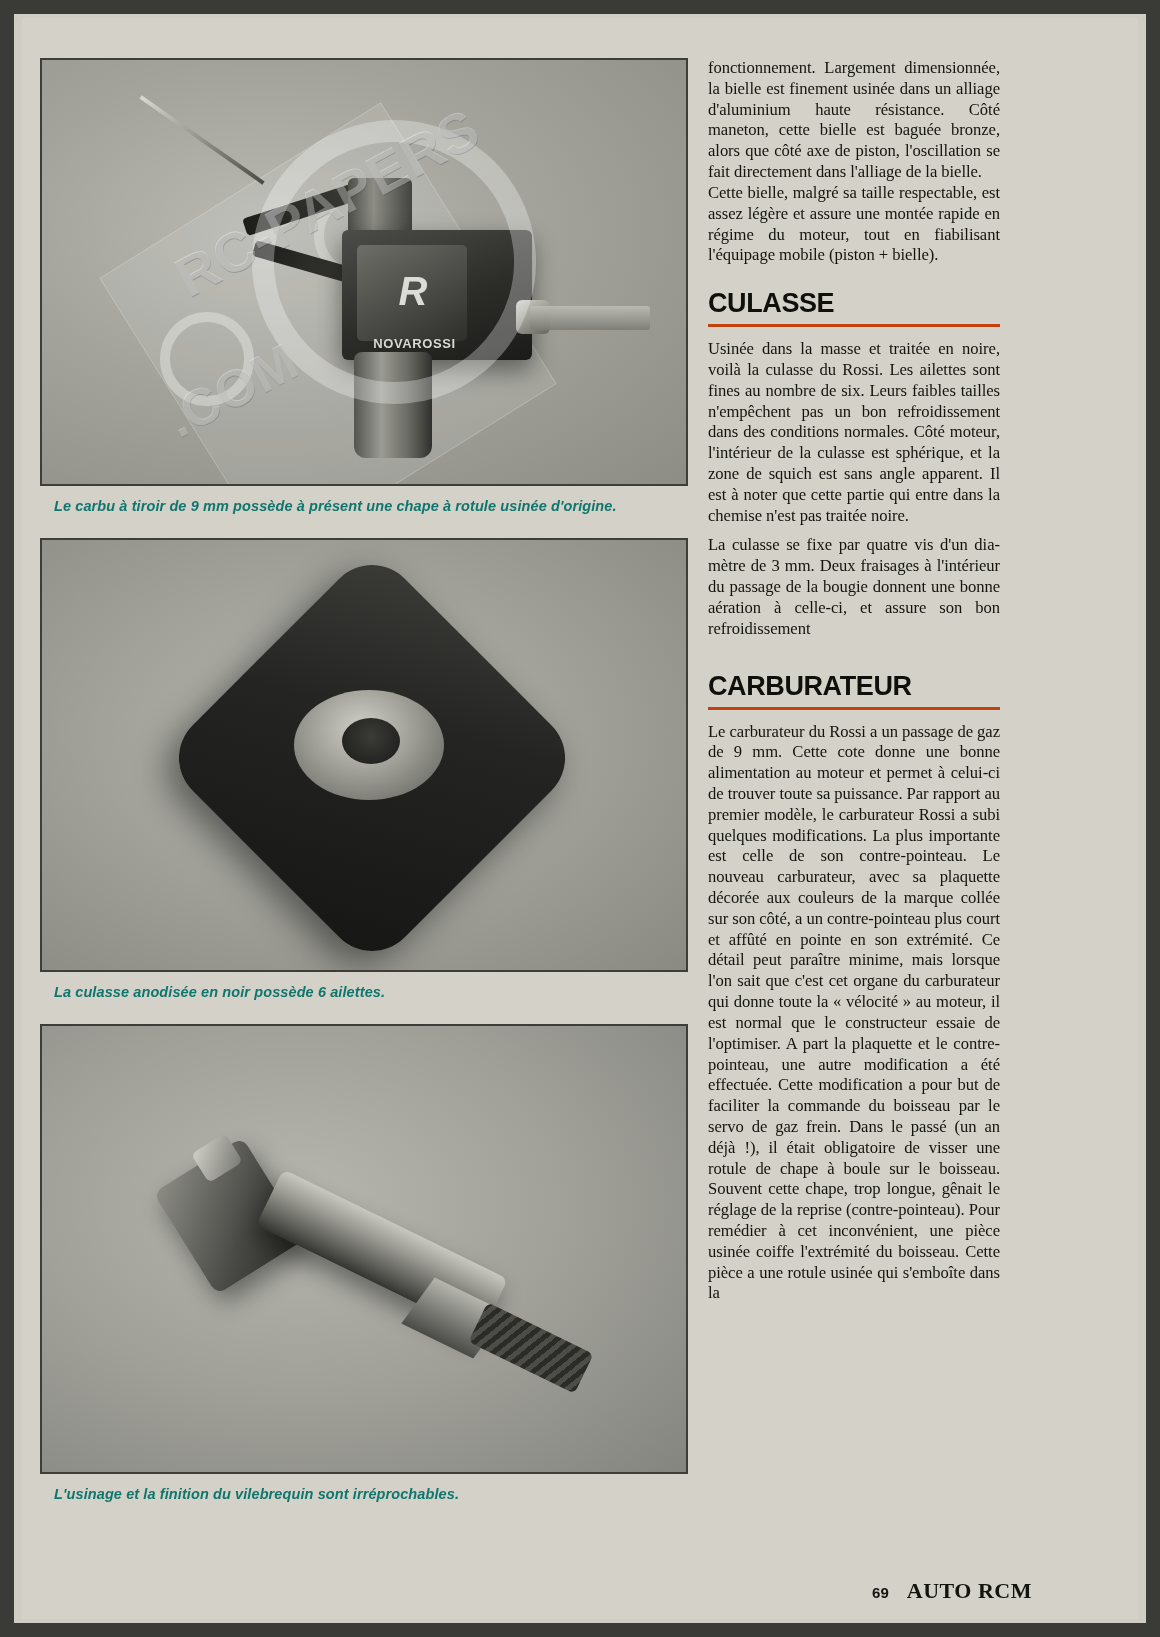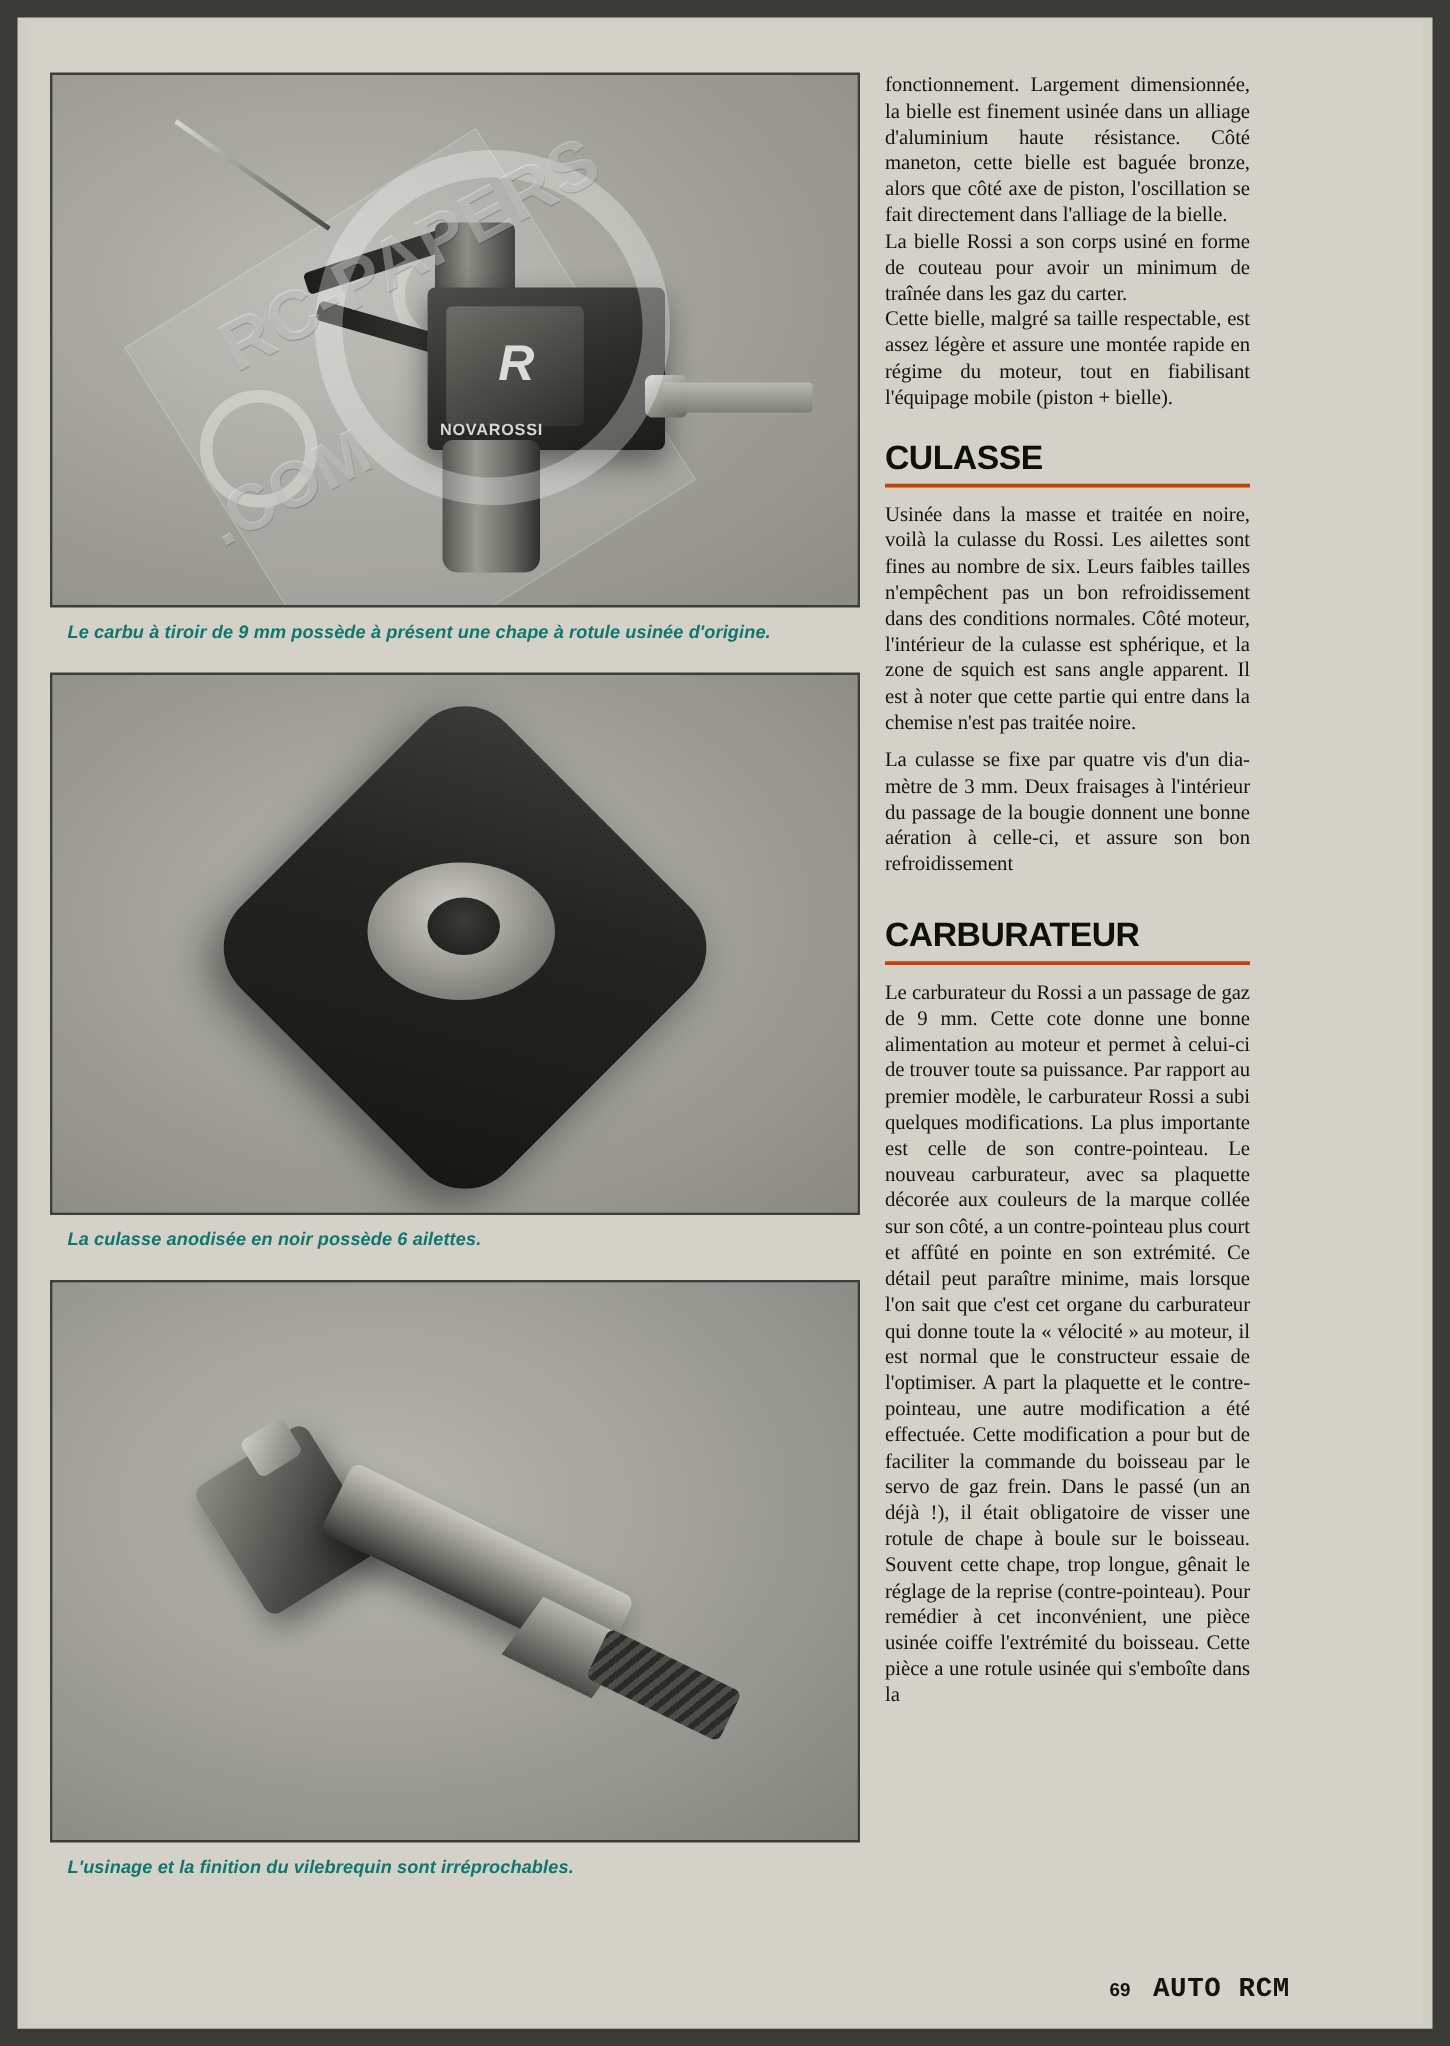--- a/index.html
+++ b/index.html
@@ -120,20 +120,21 @@
     font-size: 40px;
     font-weight: bold;
     font-style: italic;
     text-align: center;
     line-height: 62px;
   }
   .carb-brand {
     position: absolute;
     left: 310px; top: 276px;
     width: 125px;
+    text-align: center;
     color: #d8d8d2;
     font-size: 13px;
     font-weight: bold;
     letter-spacing: 0.6px;
   }
   .carb-barrel {
     position: absolute;
     left: 312px; top: 292px;
     width: 78px; height: 106px;
     background: linear-gradient(90deg, #555550 0%, #9b9b94 35%, #6a6a64 70%, #2f2f2c 100%);
@@ -311,21 +312,21 @@
     justify-content: flex-end;
     gap: 18px;
   }
   .pageno {
     font-family: "Liberation Sans", sans-serif;
     font-weight: bold;
     font-size: 15px;
     color: #14140f;
   }
   .magtitle {
-    font-family: Liberation Mono, monospace;
+    font-family: Liberation Serif, serif;
     font-weight: bold;
     font-size: 22px;
     letter-spacing: 0.5px;
     color: #14140f;
   }
 </style>
 </head>
 <body>
 
 <div class="page">
@@ -374,21 +375,20 @@
             <div class="crank-cone"></div>
             <div class="crank-thread"></div>
           </div>
           <div class="caption">L'usinage et la finition du vilebrequin sont irréprochables.</div>
         </div>
 
       </div>
 
       <div class="right-col">
         <p>fonctionnement. Largement dimension­née, la bielle est finement usinée dans un alliage d'aluminium haute résistance. Côté maneton, cette bielle est baguée bronze, alors que côté axe de piston, l'os­cillation se fait directement dans l'alliage de la bielle.</p>
-        <p>La bielle Rossi a son corps usiné en forme de couteau pour avoir un minimum de traînée dans les gaz du carter.</p>
         <p>Cette bielle, malgré sa taille respecta­ble, est assez légère et assure une mon­tée rapide en régime du moteur, tout en fiabilisant l'équipage mobile (pis­ton + bielle).</p>
 
         <h2 class="sec">CULASSE</h2>
         <p>Usinée dans la masse et traitée en noire, voilà la culasse du Rossi. Les ailettes sont fines au nombre de six. Leurs faibles tail­les n'empêchent pas un bon refroidisse­ment dans des conditions normales. Côté moteur, l'intérieur de la culasse est sphé­rique, et la zone de squich est sans angle apparent. Il est à noter que cette partie qui entre dans la chemise n'est pas trai­tée noire.</p>
         <div class="gap"></div>
         <p>La culasse se fixe par quatre vis d'un dia­mètre de 3 mm. Deux fraisages à l'inté­rieur du passage de la bougie donnent une bonne aération à celle-ci, et assure son bon refroidissement</p>
         <div class="gap"></div>
 
         <h2 class="sec">CARBURATEUR</h2>
         <p>Le carburateur du Rossi a un passage de gaz de 9 mm. Cette cote donne une bonne alimentation au moteur et permet à celui-ci de trouver toute sa puissance. Par rapport au premier modèle, le car­burateur Rossi a subi quelques modifica­tions. La plus importante est celle de son contre-pointeau. Le nouveau carbura­teur, avec sa plaquette décorée aux cou­leurs de la marque collée sur son côté, a un contre-pointeau plus court et affûté en pointe en son extrémité. Ce détail peut paraître minime, mais lorsque l'on sait que c'est cet organe du carburateur qui donne toute la « vélocité » au moteur, il est normal que le constructeur essaie de l'optimiser. A part la plaquette et le contre-pointeau, une autre modification a été effectuée. Cette modification a pour but de faciliter la commande du boisseau par le servo de gaz frein. Dans le passé (un an déjà !), il était obligatoire de vis­ser une rotule de chape à boule sur le boisseau. Souvent cette chape, trop lon­gue, gênait le réglage de la reprise (contre-pointeau). Pour remédier à cet inconvénient, une pièce usinée coiffe l'extrémité du boisseau. Cette pièce a une rotule usinée qui s'emboîte dans la</p>

